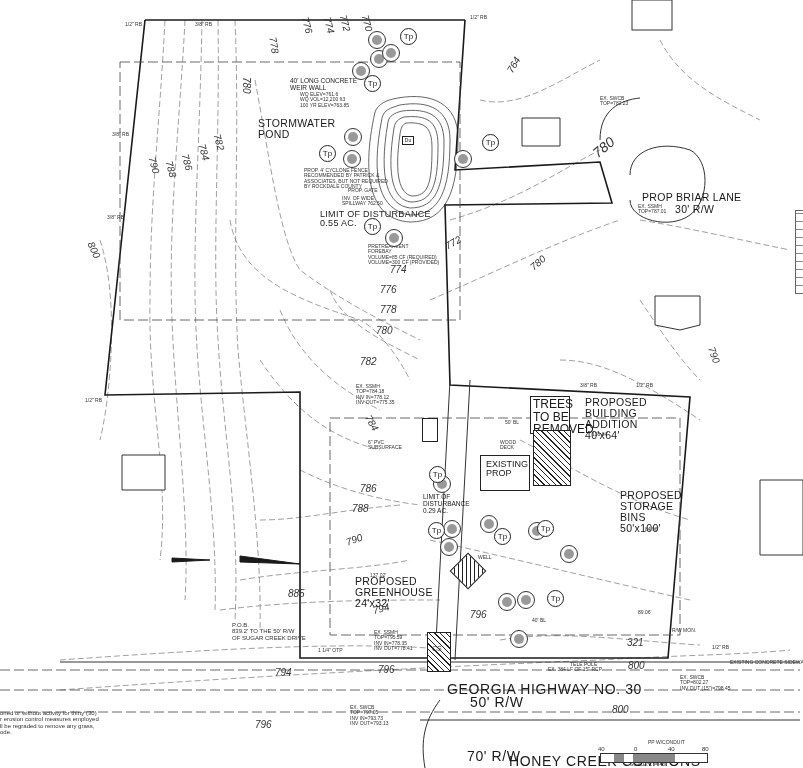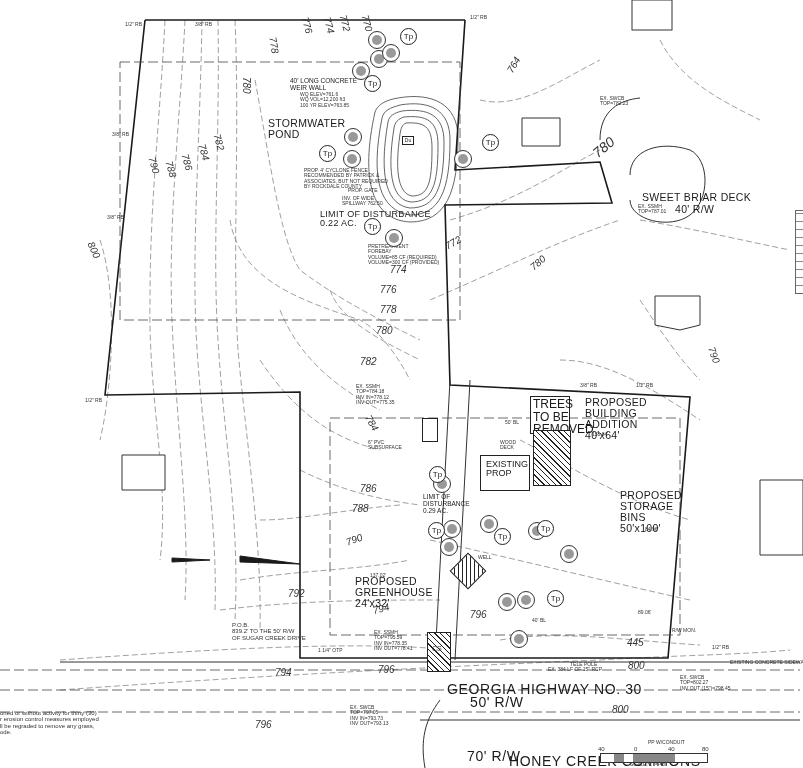--- a/index.html
+++ b/index.html
@@ -85,43 +85,43 @@
     <polygon points="122,455 165,455 165,490 122,490"></polygon>
     <polygon points="760,480 803,480 803,555 760,555"></polygon>
     <rect x="632" y="0" width="40" height="30"></rect>
   </g>
   <g stroke="#1a1a1a" fill="#1a1a1a">
     <polygon points="172,558 210,560 172,562"></polygon>
     <polygon points="240,556 300,564 240,562"></polygon>
   </g>
 </svg>
 
-<div class="lbl big" style="left:268px;top:118px;">STORMWATER
+<div class="lbl big" style="left:258px;top:118px;">STORMWATER
 POND</div>
 <div class="lbl big" style="left:320px;top:210px;font-size:9px;">LIMIT OF DISTURBANCE
-0.22 AC.</div>
+0.55 AC.</div>
 <div class="lbl" style="left:290px;top:78px;font-size:6.5px;">40' LONG CONCRETE
 WEIR WALL</div>
 <div class="lbl small" style="left:300px;top:92px;">WQ ELEV=761.6
 WQ VOL=12,200 ft3
 100 YR ELEV=763.85</div>
 <div class="lbl small" style="left:304px;top:168px;">PROP. 4' CYCLONE FENCE
 RECOMMENDED BY PATRICK &amp;
 ASSOCIATES, BUT NOT REQUIRED
 BY ROCKDALE COUNTY</div>
 <div class="lbl small" style="left:348px;top:188px;">PROP. GATE</div>
 <div class="lbl small" style="left:342px;top:196px;">INV. OF WIDE
 SPILLWAY 762.50</div>
 <div class="lbl small" style="left:368px;top:244px;">PRETREATMENT
 FOREBAY
 VOLUME=85 CF (REQUIRED)
 VOLUME=300 CF (PROVIDED)</div>
 
-<div class="lbl big" style="left:642px;top:192px;">SWEET BRIAR DECK</div>
-<div class="lbl big" style="left:675px;top:204px;">40' R/W</div>
+<div class="lbl big" style="left:642px;top:192px;">PROP BRIAR LANE</div>
+<div class="lbl big" style="left:675px;top:204px;">30' R/W</div>
 <div class="lbl small" style="left:638px;top:204px;">EX. SSMH
 TOP=787.01</div>
 <div class="lbl small" style="left:600px;top:96px;">EX. SWCB
 TOP=782.23</div>
 
 <div class="box" style="left:530px;top:396px;width:38px;height:36px;"></div>
 <div class="lbl" style="left:533px;top:398px;font-size:12px;">TREES
 TO BE
 REMOVED</div>
 <div class="lbl big" style="left:585px;top:397px;">PROPOSED
@@ -218,26 +218,26 @@
 <div class="lbl ctr" style="left:445px;top:238px;transform:rotate(-30deg);">772</div>
 <div class="lbl ctr" style="left:390px;top:265px;">774</div>
 <div class="lbl ctr" style="left:380px;top:285px;">776</div>
 <div class="lbl ctr" style="left:380px;top:305px;">778</div>
 <div class="lbl ctr" style="left:376px;top:326px;">780</div>
 <div class="lbl ctr" style="left:360px;top:357px;">782</div>
 <div class="lbl ctr" style="left:363px;top:418px;transform:rotate(60deg);">784</div>
 <div class="lbl ctr" style="left:360px;top:484px;">786</div>
 <div class="lbl ctr" style="left:352px;top:504px;">788</div>
 <div class="lbl ctr" style="left:346px;top:535px;transform:rotate(-20deg);">790</div>
-<div class="lbl ctr" style="left:288px;top:589px;">792</div>
+<div class="lbl ctr" style="left:288px;top:589px;">885</div>
 <div class="lbl ctr" style="left:373px;top:604px;transform:rotate(-15deg);">794</div>
 <div class="lbl ctr" style="left:275px;top:668px;">794</div>
 <div class="lbl ctr" style="left:378px;top:665px;">796</div>
 <div class="lbl ctr" style="left:470px;top:610px;">796</div>
-<div class="lbl ctr" style="left:627px;top:638px;">445</div>
+<div class="lbl ctr" style="left:627px;top:638px;">321</div>
 <div class="lbl ctr" style="left:628px;top:661px;">800</div>
 <div class="lbl ctr" style="left:612px;top:705px;">800</div>
 <div class="lbl ctr" style="left:255px;top:720px;">796</div>
 <div class="lbl ctr" style="left:705px;top:350px;transform:rotate(70deg);">790</div>
 
 <div class="tree" style="left:368px;top:31px;"></div>
 <div class="tree" style="left:370px;top:50px;"></div>
 <div class="tree" style="left:352px;top:62px;"></div>
 <div class="tree" style="left:382px;top:44px;"></div>
 <div class="tree" style="left:344px;top:128px;"></div>

